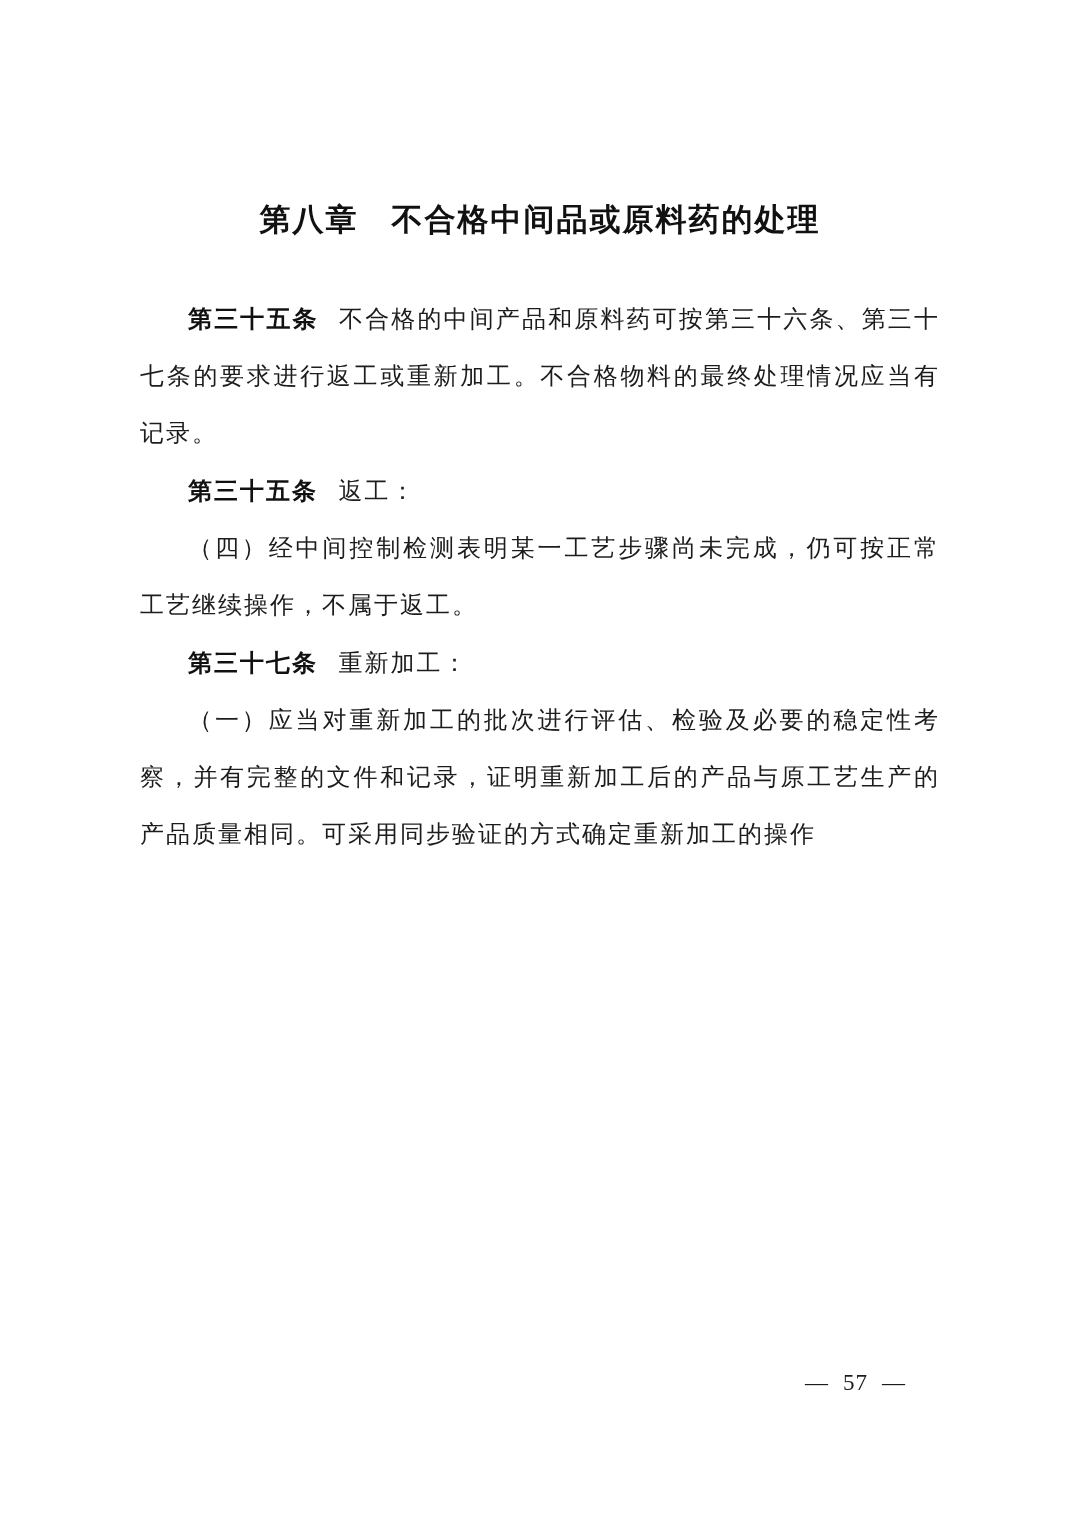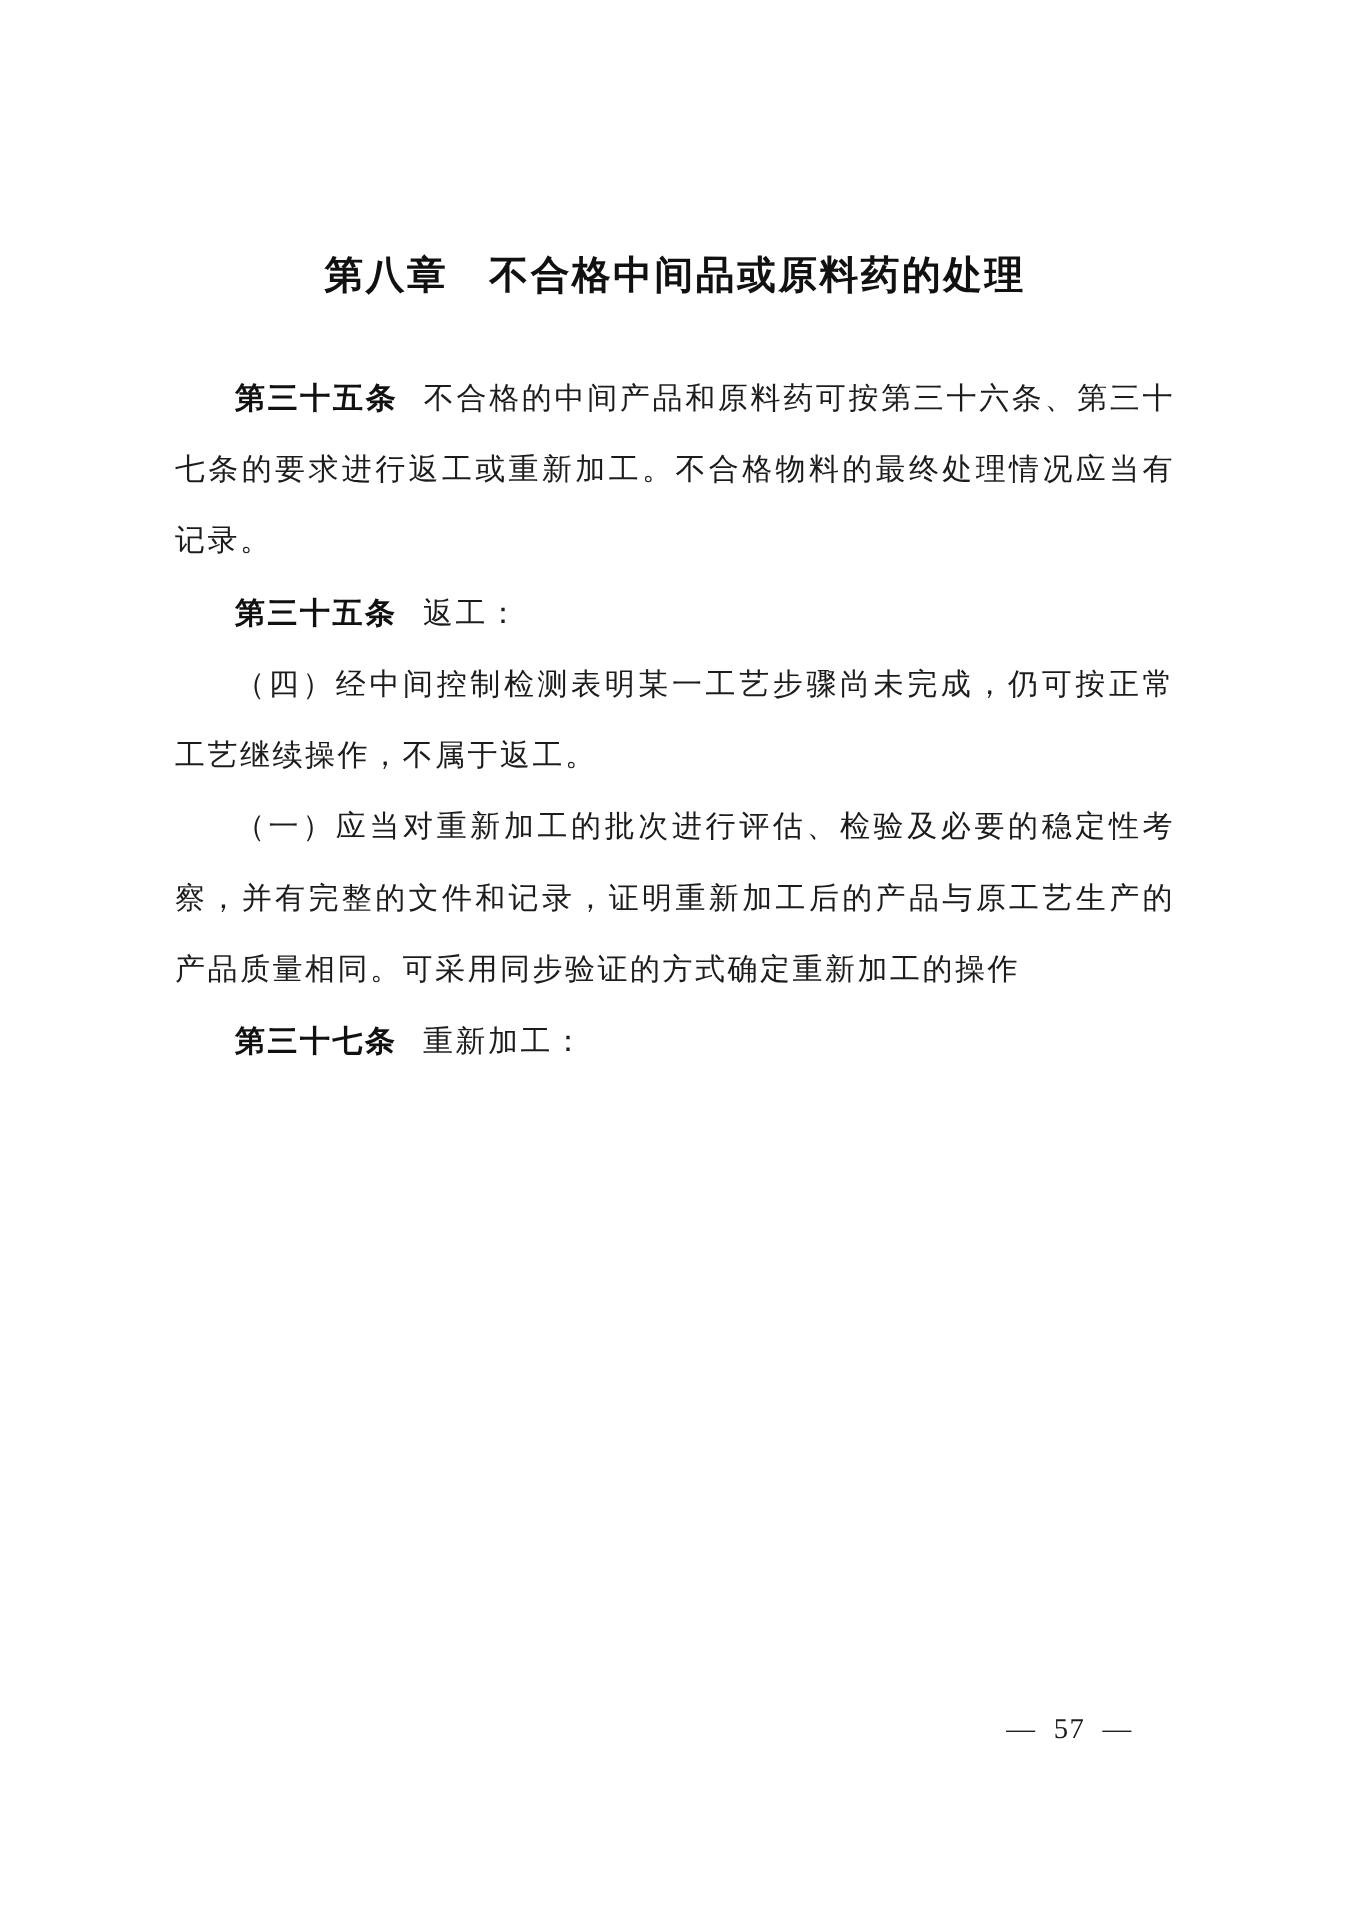--- a/index.html
+++ b/index.html
@@ -73,20 +73,20 @@
 
     <p class="para"><span class="para-label">第三十五条</span><span>不合格的中间产品和原料药可按第三十六条、第三十七条的要求进行返工或重新加工。不合格物料的最终处理情况应当有记录。</span></p>
 
     <p class="para"><span class="para-label">第三十五条</span><span>返工：</span></p>
 
 
 
 
     <p class="para"><span>（四）经中间控制检测表明某一工艺步骤尚未完成，仍可按正常工艺继续操作，不属于返工。</span></p>
 
+    <p class="para"><span class="para-label">第三十七条</span><span>重新加工：</span></p>
+
     <p class="para"><span>（一）应当对重新加工的批次进行评估、检验及必要的稳定性考察，并有完整的文件和记录，证明重新加工后的产品与原工艺生产的产品质量相同。可采用同步验证的方式确定重新加工的操作</span></p>
-
-    <p class="para"><span class="para-label">第三十七条</span><span>重新加工：</span></p>
 
   </div>
 
   <div class="page-footer"><span class="dash">—</span><span>57</span><span class="dash">—</span></div>
 </div>
 
 </body></html>

